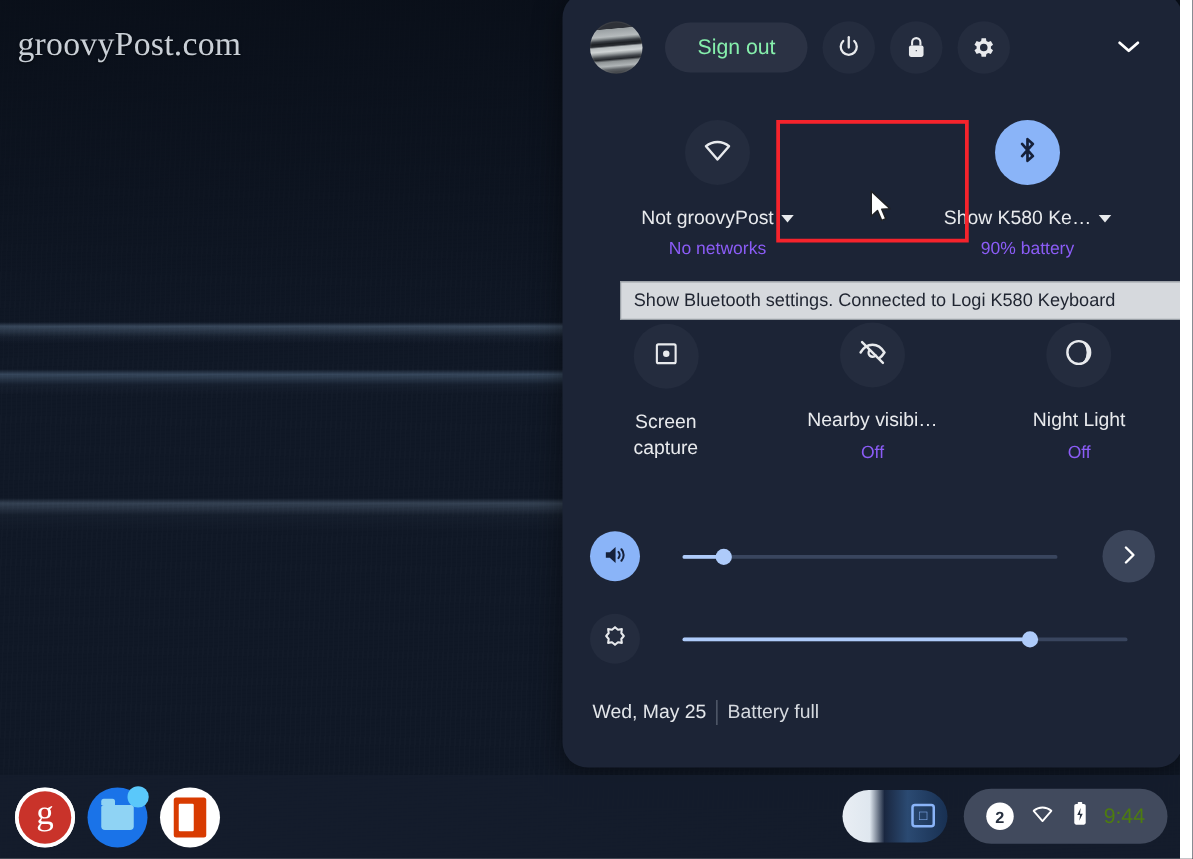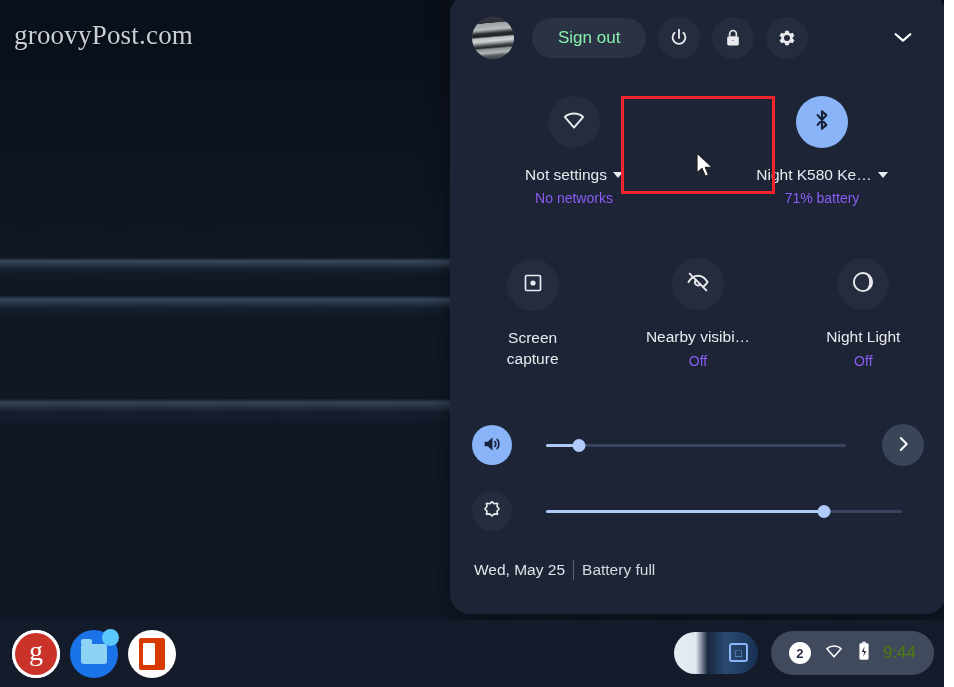--- a/index.html
+++ b/index.html
@@ -568,39 +568,39 @@
 
       <div class="tile">
         <div class="tile-icon">
           <span>
             <svg width="26" height="26" viewBox="0 0 24 24" fill="none" stroke="#e8eaed" stroke-width="1.8" stroke-linejoin="round">
               <path d="M3.5 9.2 A13 13 0 0 1 20.5 9.2 L12 19 Z"></path>
             </svg>
           </span>
         </div>
         <div class="tile-label">
-          <span>Not settings</span>
+          <span>Not groovyPost</span>
           <span class="caret"></span>
         </div>
         <div class="tile-sub">No networks</div>
       </div>
 
       <div class="tile">
         <div class="tile-icon active">
           <span>
             <svg width="26" height="26" viewBox="0 0 24 24" fill="none" stroke="#16213a" stroke-width="2" stroke-linecap="round" stroke-linejoin="round">
               <path d="M8 7.5 L16 16.5 L12 20 V4 L16 7.5 L8 16.5"></path>
             </svg>
           </span>
         </div>
         <div class="tile-label">
-          <span>Night K580 Ke…</span>
+          <span>Show K580 Ke…</span>
           <span class="caret"></span>
         </div>
-        <div class="tile-sub">71% battery</div>
+        <div class="tile-sub">90% battery</div>
       </div>
 
     </div>
 
     <div class="tiles row2">
 
       <div class="tile">
         <div class="tile-icon">
           <span>
             <svg width="24" height="24" viewBox="0 0 24 24" fill="none" stroke="#e8eaed" stroke-width="1.7">
@@ -690,20 +690,21 @@
   </div>
 
   <div class="highlight-box"></div>
 
   <div class="cursor">
     <svg width="20" height="28" viewBox="0 0 20 28">
       <path d="M1 1 L1 21 L6 16.5 L9.3 24.3 L12.6 22.9 L9.4 15.4 L16 15 Z" fill="#ffffff" stroke="#202124" stroke-width="1.2" stroke-linejoin="round"></path>
     </svg>
   </div>
 
+  <div class="tooltip">Show Bluetooth settings. Connected to Logi K580 Keyboard</div>
 
   <div class="shelf">
     <div class="shelf-apps">
 
       <div class="app-icon app-g">
         <div class="inner">g</div>
       </div>
 
       <div class="app-icon app-files">
         <div class="folder"></div>

